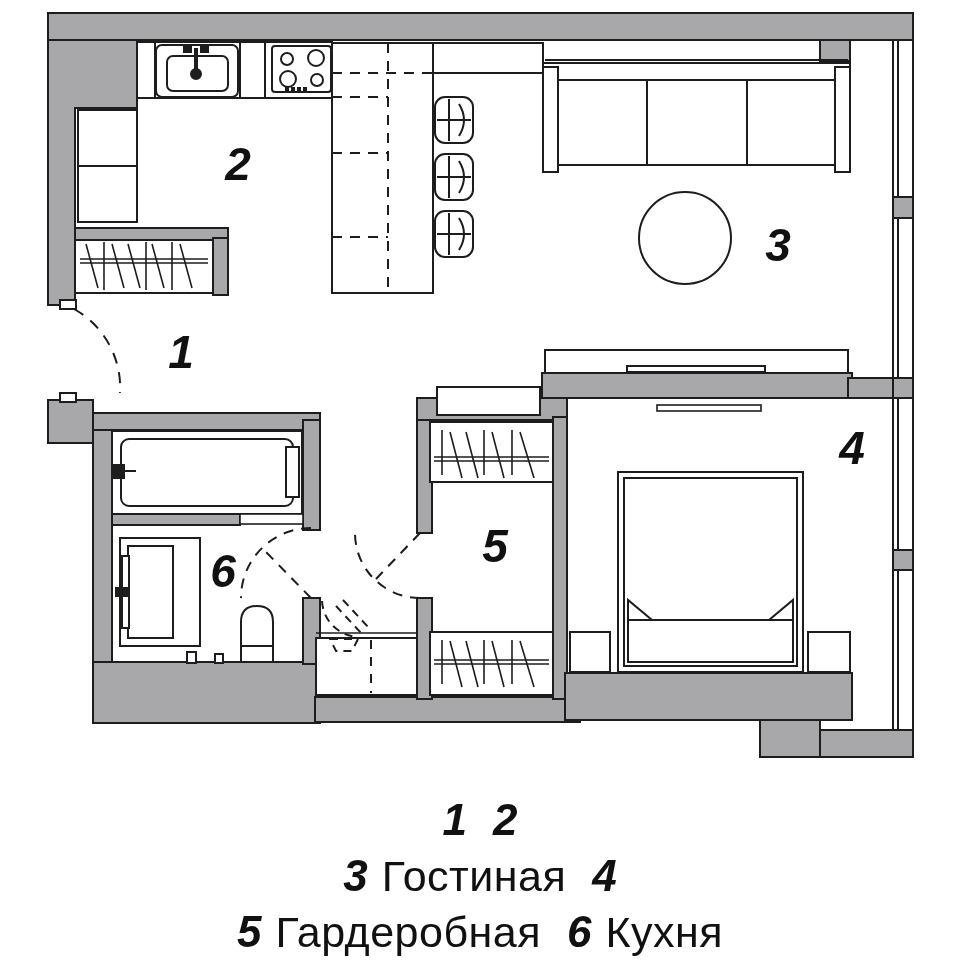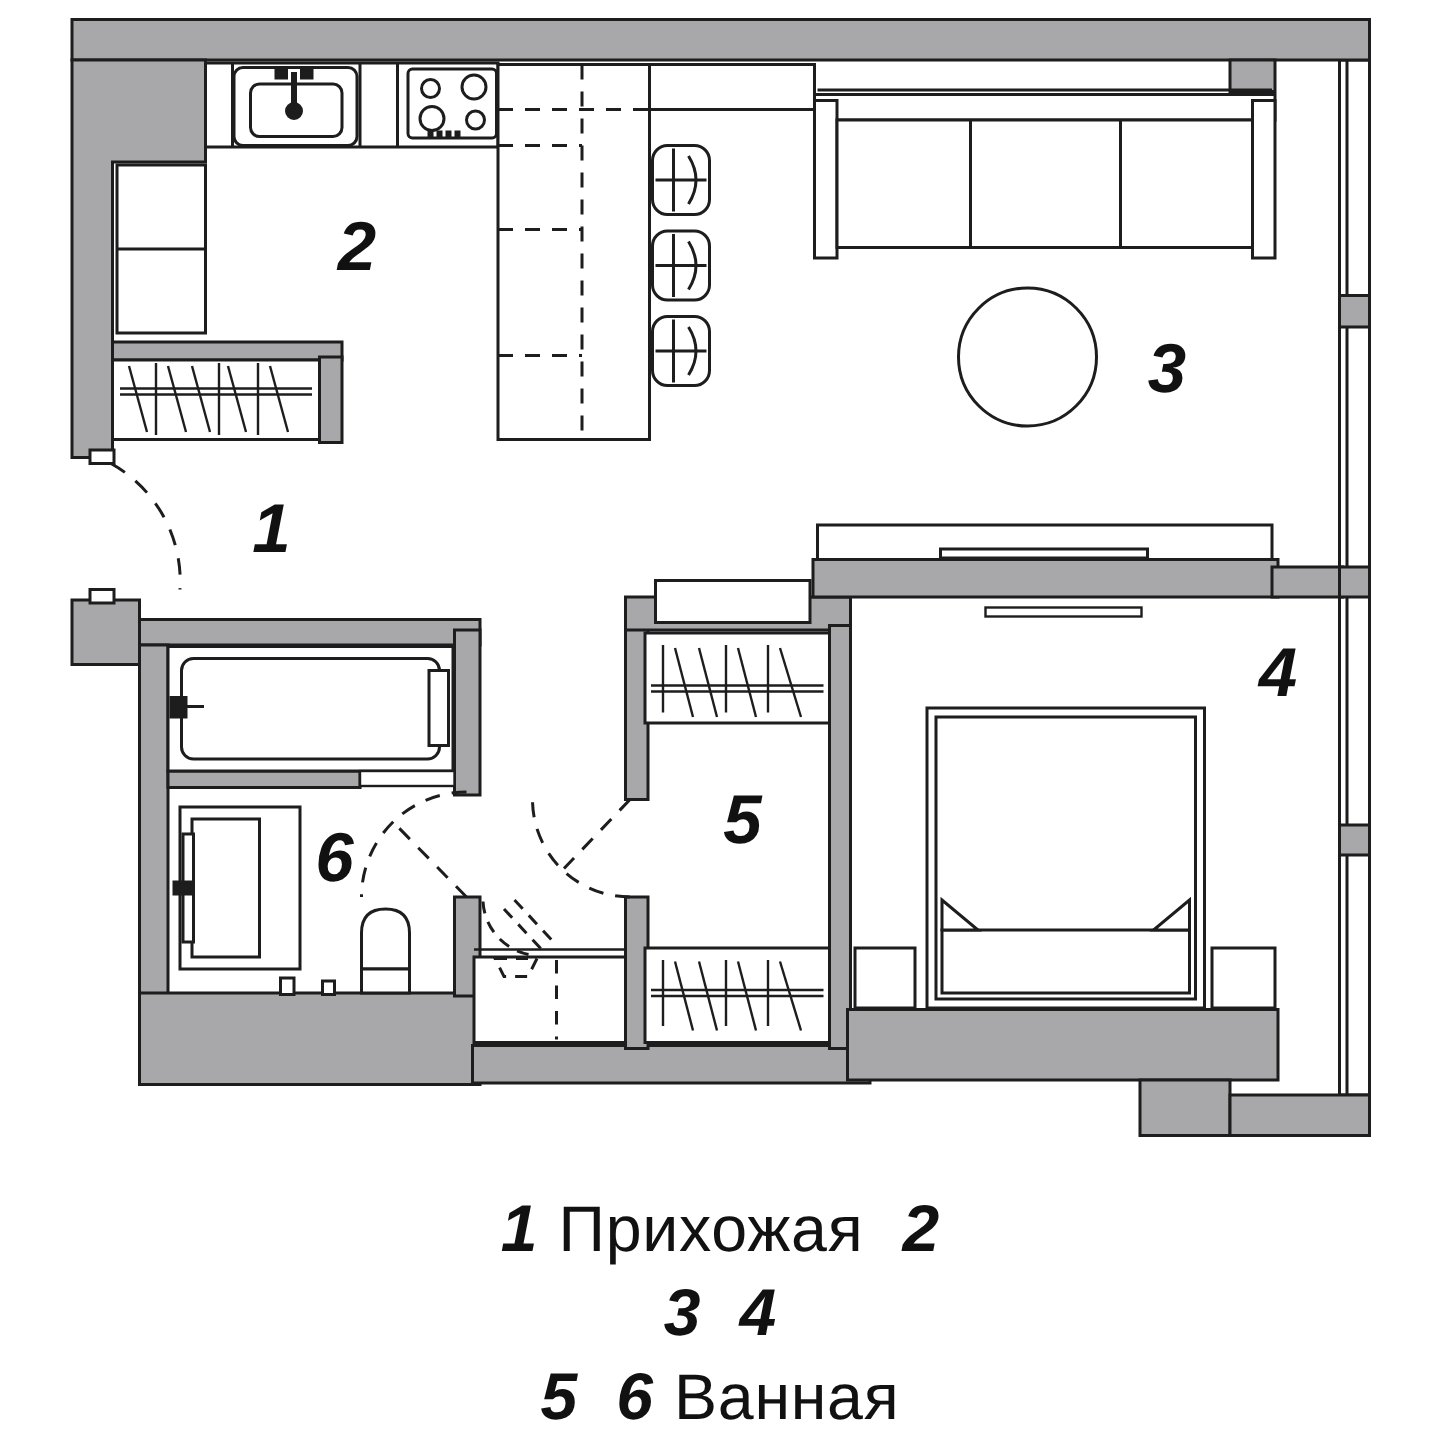--- a/index.html
+++ b/index.html
@@ -264,36 +264,37 @@
     <text class="room-num" x="852" y="464">4</text>
     <text class="room-num" x="495" y="562">5</text>
     <text class="room-num" x="223" y="587">6</text>
   </g>
 </svg>
 
 <div class="legend">
   <div class="legend-line">
     <span class="legend-entry">
       <span class="legend-num">1</span>
-      <span class="legend-name">Прихожая</span>
     </span>
     <span class="legend-entry">
       <span class="legend-num">2</span>
     </span>
   </div>
   <div class="legend-line">
     <span class="legend-entry">
       <span class="legend-num">3</span>
+      <span class="legend-name">Гостиная</span>
     </span>
     <span class="legend-entry">
       <span class="legend-num">4</span>
     </span>
   </div>
   <div class="legend-line">
     <span class="legend-entry">
       <span class="legend-num">5</span>
+      <span class="legend-name">Гардеробная</span>
     </span>
     <span class="legend-entry">
       <span class="legend-num">6</span>
-      <span class="legend-name">Ванная</span>
+      <span class="legend-name">Кухня</span>
     </span>
   </div>
 </div>
 
 </body></html>

